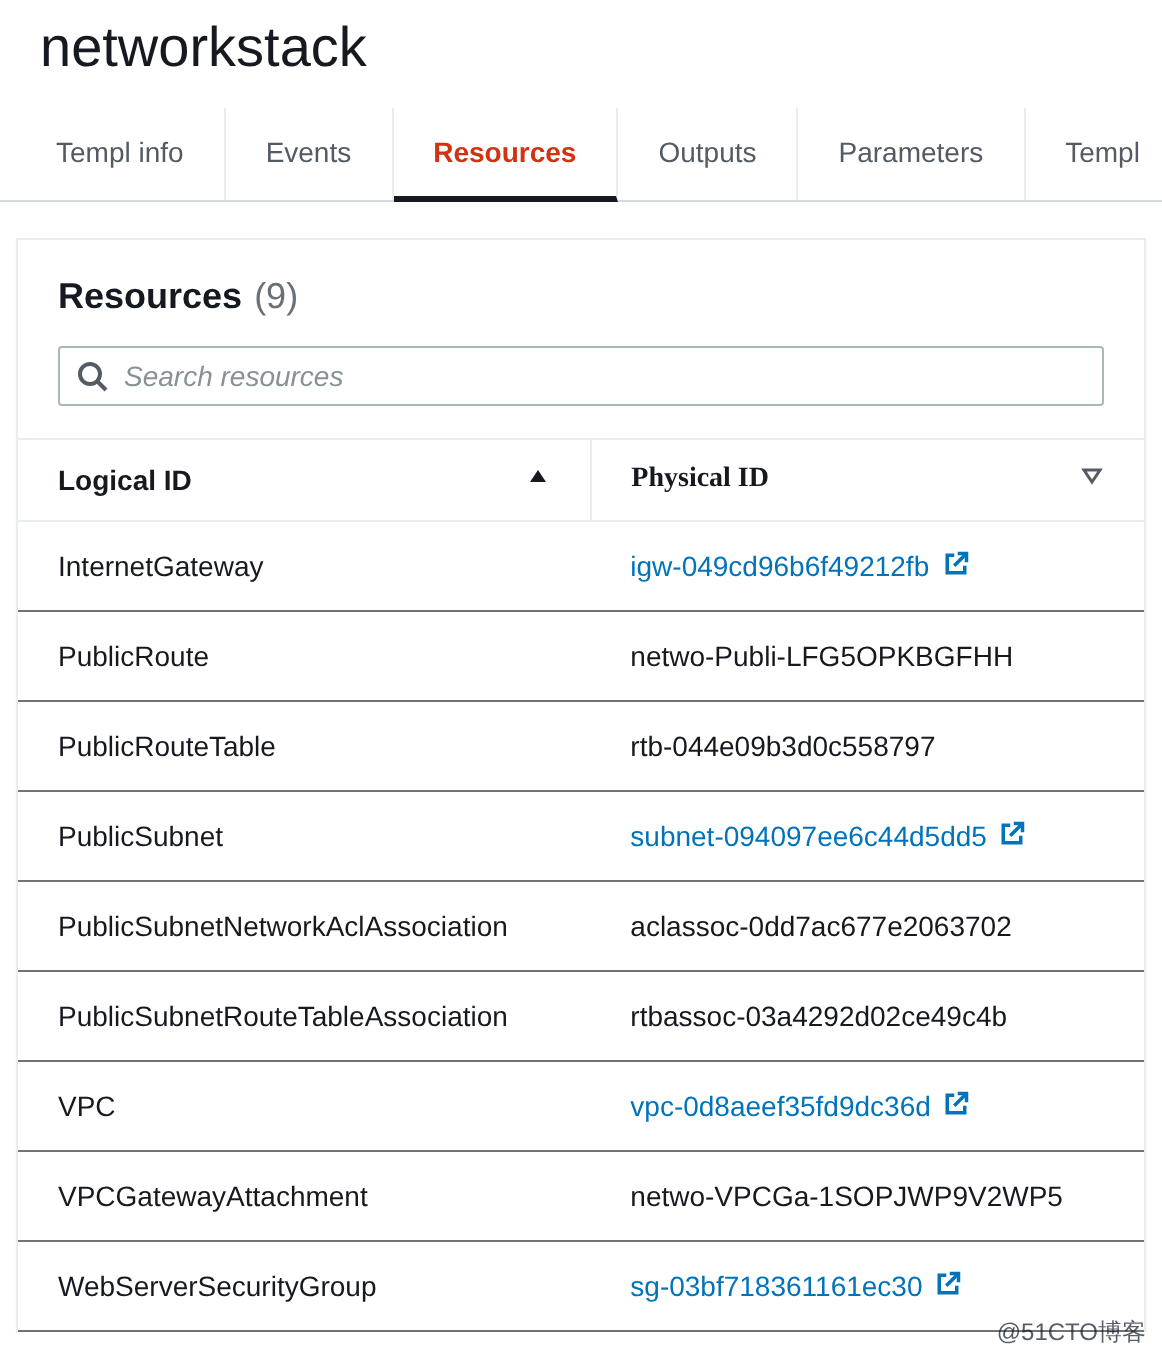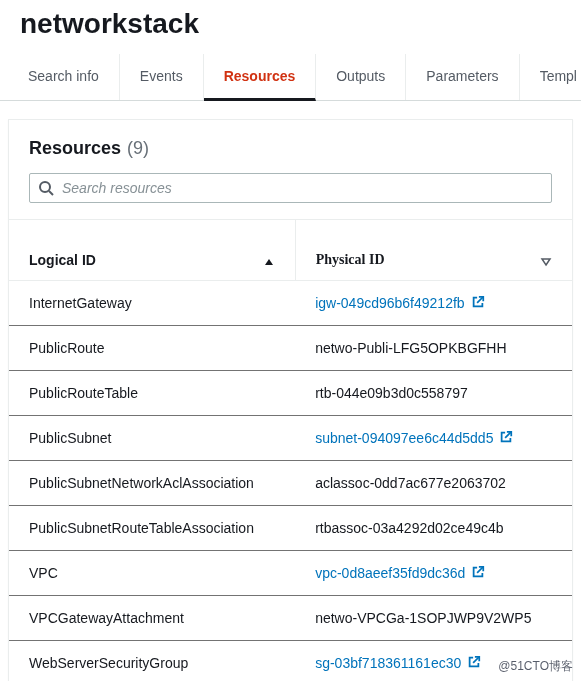--- a/index.html
+++ b/index.html
@@ -6,21 +6,21 @@
     body {
       font-family: "Amazon Ember", "Helvetica Neue", Arial, sans-serif;
       background: #fff;
       color: #16191f;
       font-size: 14px;
       width: 581px;
       overflow: hidden;
     }
     .page-title {
       font-size: 28px;
-      font-weight: 700;
+      font-weight: 400;
       padding: 8px 20px 14px 20px;
       color: #16191f;
     }
     .tabs {
       display: flex;
       border-bottom: 1px solid #d5dbdb;
       padding: 0 8px;
     }
     .tab {
       padding: 14px 20px;
@@ -100,22 +100,21 @@
     .table td {
       padding: 14px 20px;
       border-bottom: 1px solid #737373;
       color: #16191f;
       font-size: 14px;
       vertical-align: middle;
     }
     .th-wrap {
       display: flex;
       justify-content: space-between;
-      align-items: flex-end;
-      margin-top: 20px;
+      align-items: flex-start;
     }
     .col-sep {
       border-left: 1px solid #eaeded;
       font-family: Liberation Serif, serif;
     }
     .link {
       color: #0073bb;
       text-decoration: none;
       cursor: pointer;
     }
@@ -134,21 +133,21 @@
       color: #0f172a;
       opacity: 0.7;
     }
   </style>
 </head>
 <body>
 
 <h1 class="page-title">networkstack</h1>
 
 <div class="tabs" id="tabs-bar">
-    <div class="tab">Search info</div>
+    <div class="tab">Templ info</div>
     <div class="tab">Events</div>
     <div class="tab active">Resources</div>
     <div class="tab">Outputs</div>
     <div class="tab">Parameters</div>
     <div class="tab">Templ</div>
   </div>
 
 <div class="panel">
   <div class="panel-header">
     <span class="panel-title">Resources</span>

